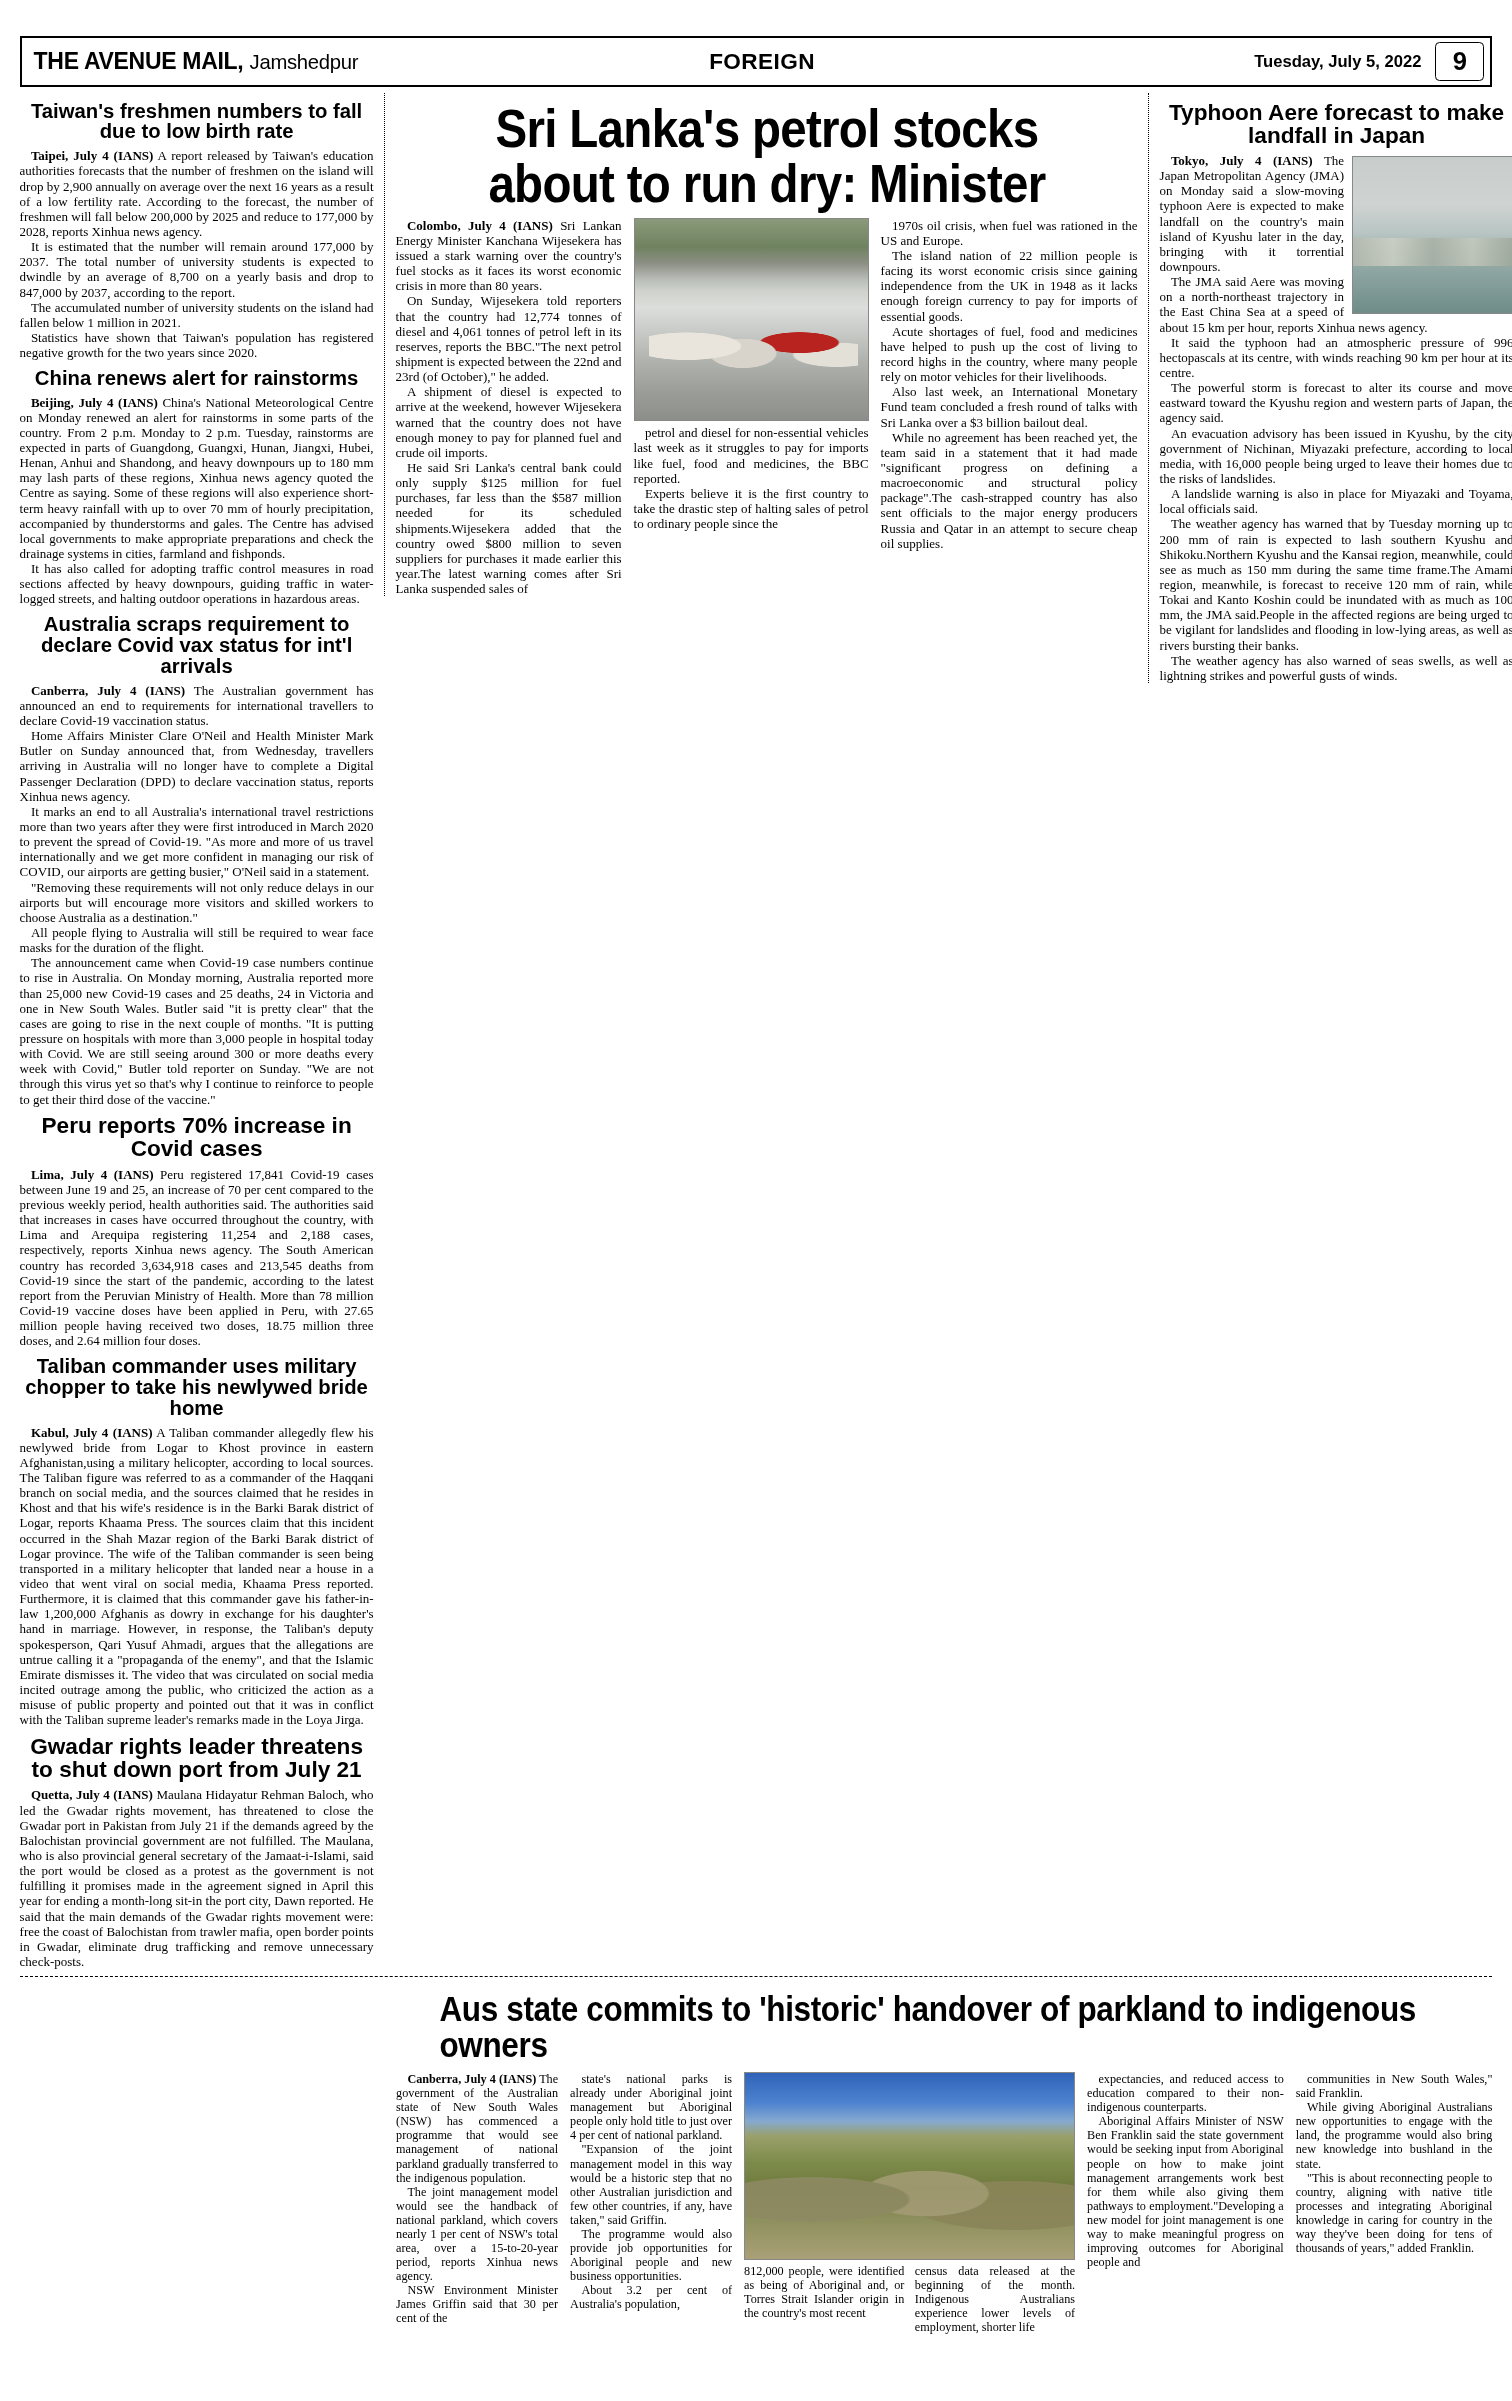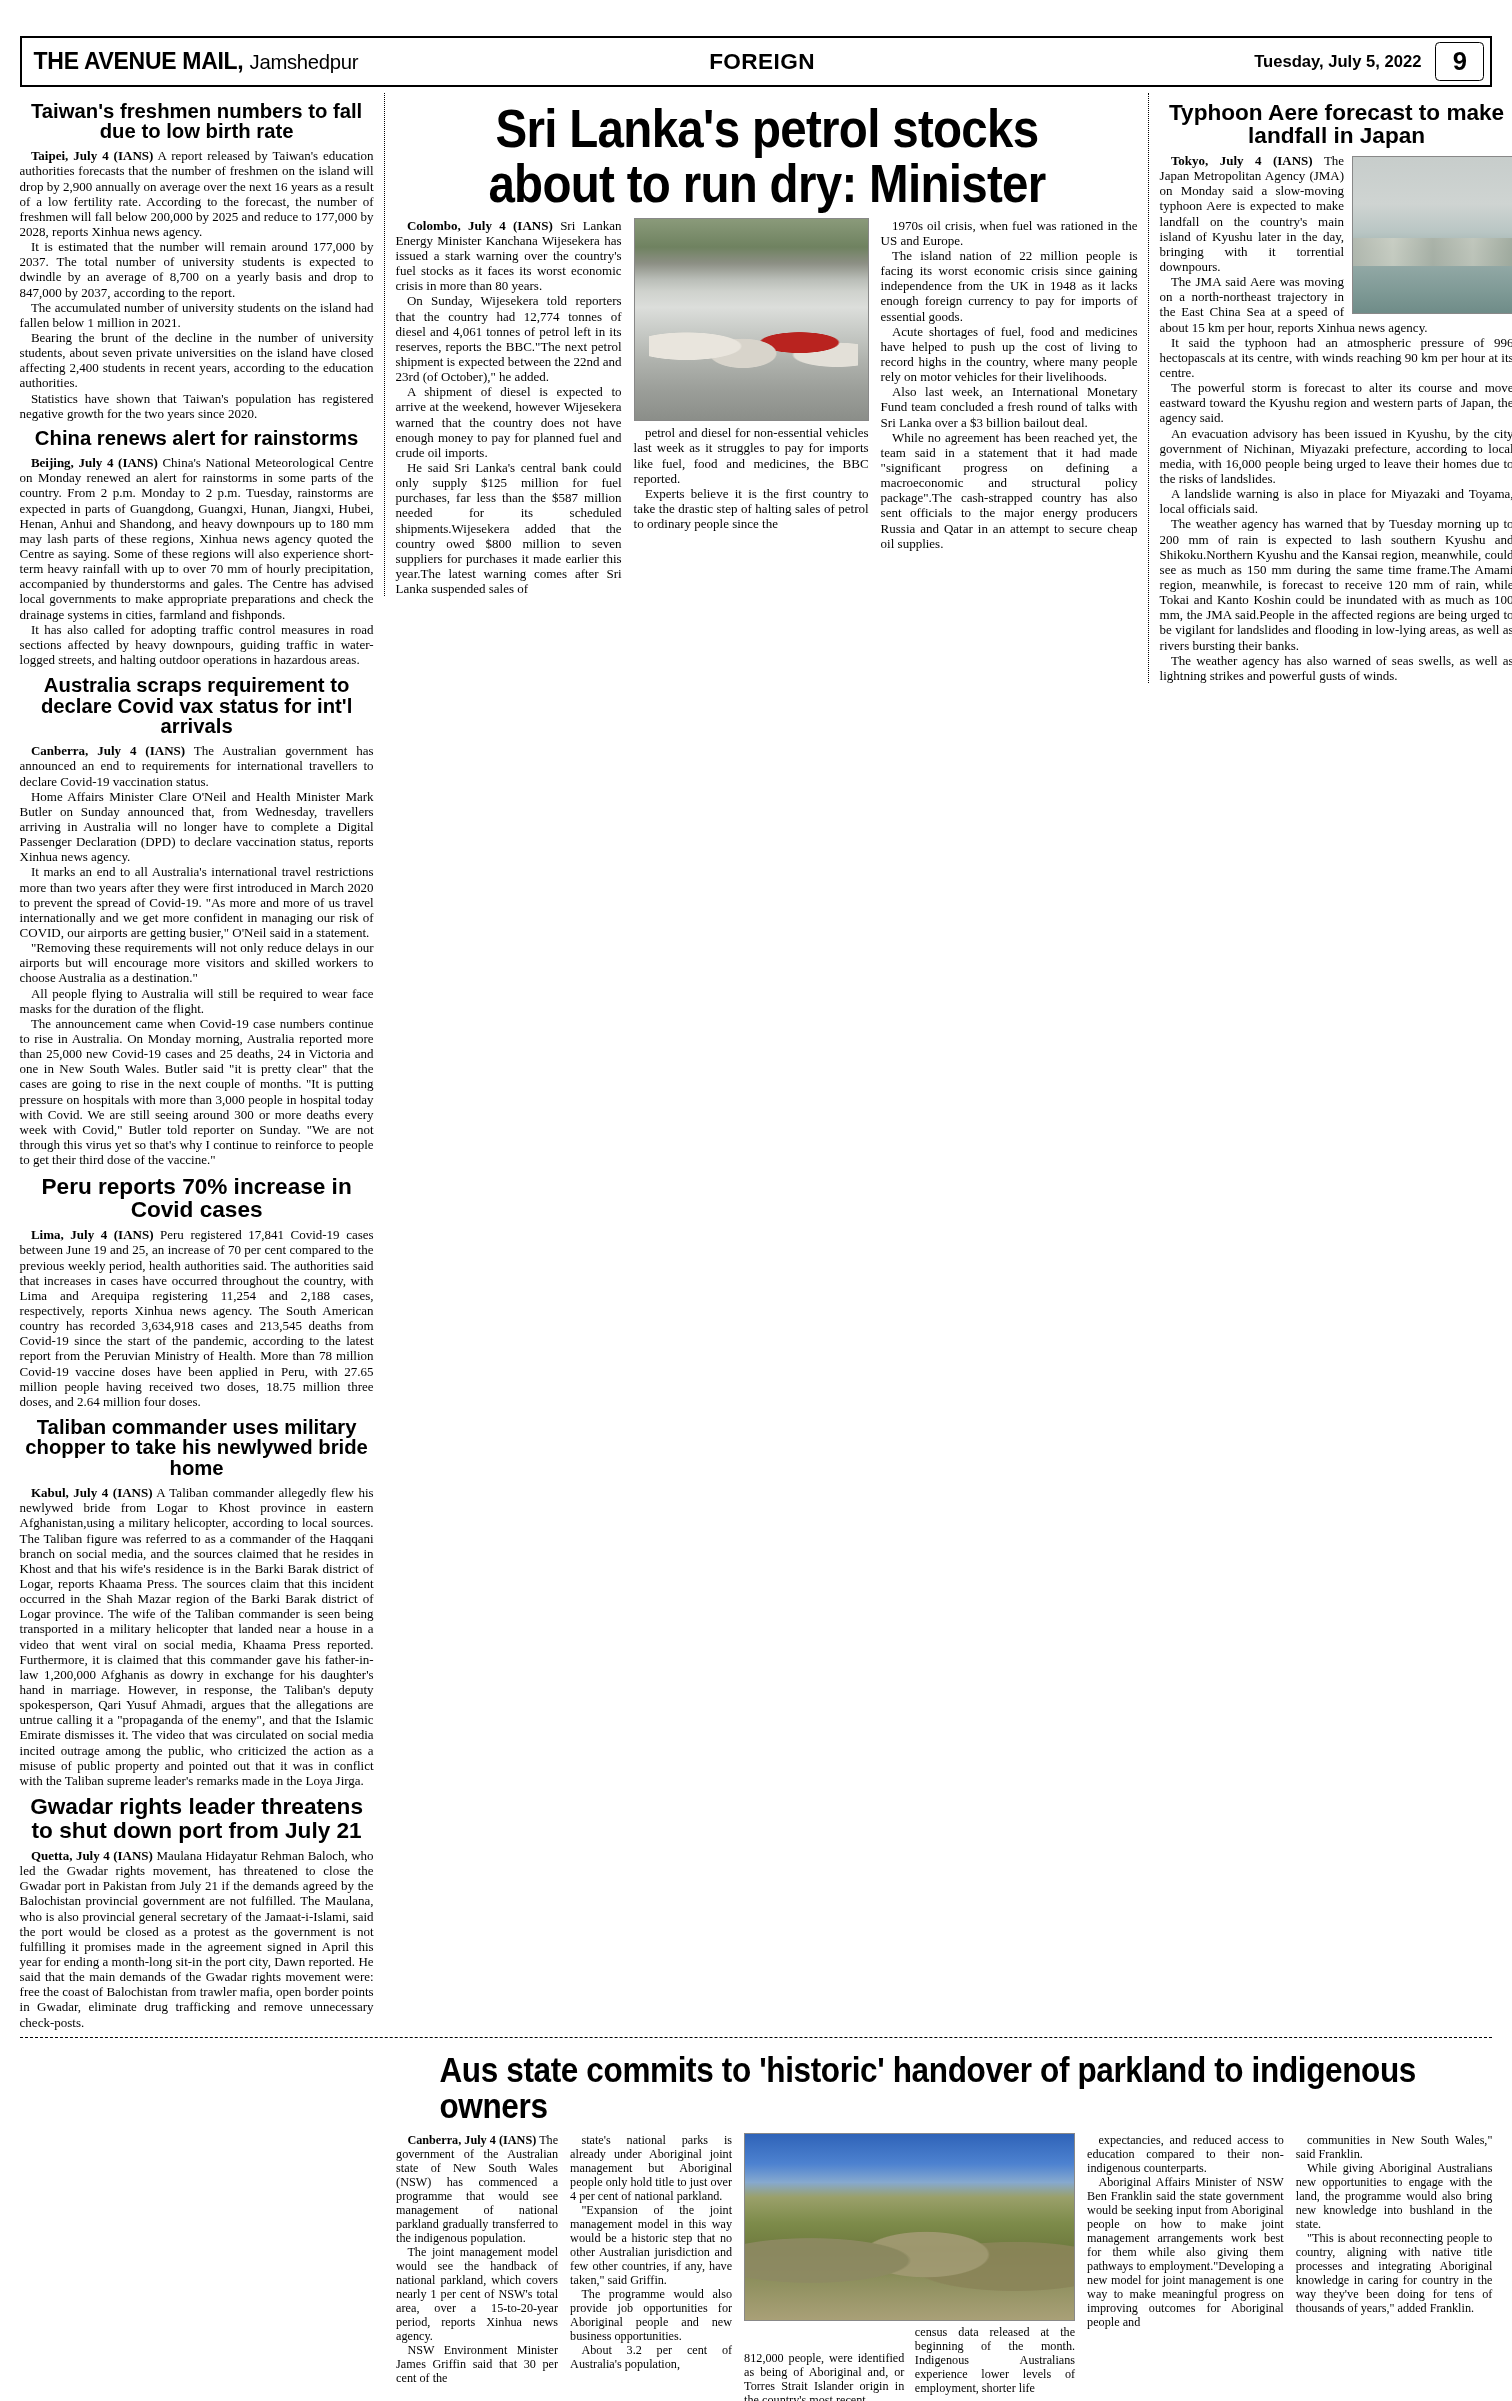--- a/index.html
+++ b/index.html
@@ -153,21 +153,20 @@
   </div>
 
   <div class="body-grid">
 
     <div class="col-left">
 
       <h2 class="hl hl-sm">Taiwan's freshmen numbers to fall due to low birth rate</h2>
       <p class="b"><span class="dl">Taipei, July 4 (IANS)</span> <span>A report released by Taiwan's education authorities forecasts that the number of freshmen on the island will drop by 2,900 annually on average over the next 16 years as a result of a low fertility rate. According to the forecast, the number of freshmen will fall below 200,000 by 2025 and reduce to 177,000 by 2028, reports Xinhua news agency.</span></p>
       <p class="b">It is estimated that the number will remain around 177,000 by 2037. The total number of university students is expected to dwindle by an average of 8,700 on a yearly basis and drop to 847,000 by 2037, according to the report.</p>
       <p class="b">The accumulated number of university students on the island had fallen below 1 million in 2021.</p>
-      <p class="b">Bearing the brunt of the decline in the number of university students, about seven private universities on the island have closed affecting 2,400 students in recent years, according to the education authorities.</p>
       <p class="b">Statistics have shown that Taiwan's population has registered negative growth for the two years since 2020.</p>
 
       <h2 class="hl hl-sm">China renews alert for rainstorms</h2>
       <p class="b"><span class="dl">Beijing, July 4 (IANS)</span> <span>China's National Meteorological Centre on Monday renewed an alert for rainstorms in some parts of the country. From 2 p.m. Monday to 2 p.m. Tuesday, rainstorms are expected in parts of Guangdong, Guangxi, Hunan, Jiangxi, Hubei, Henan, Anhui and Shandong, and heavy downpours up to 180 mm may lash parts of these regions, Xinhua news agency quoted the Centre as saying. Some of these regions will also experience short-term heavy rainfall with up to over 70 mm of hourly precipitation, accompanied by thunderstorms and gales. The Centre has advised local governments to make appropriate preparations and check the drainage systems in cities, farmland and fishponds.</span></p>
       <p class="b">It has also called for adopting traffic control measures in road sections affected by heavy downpours, guiding traffic in water-logged streets, and halting outdoor operations in hazardous areas.</p>
 
       <h2 class="hl hl-sm">Australia scraps requirement to declare Covid vax status for int'l arrivals</h2>
       <p class="b"><span class="dl">Canberra, July 4 (IANS)</span> <span>The Australian government has announced an end to requirements for international travellers to declare Covid-19 vaccination status.</span></p>
       <p class="b">Home Affairs Minister Clare O'Neil and Health Minister Mark Butler on Sunday announced that, from Wednesday, travellers arriving in Australia will no longer have to complete a Digital Passenger Declaration (DPD) to declare vaccination status, reports Xinhua news agency.</p>
       <p class="b">It marks an end to all Australia's international travel restrictions more than two years after they were first introduced in March 2020 to prevent the spread of Covid-19. "As more and more of us travel internationally and we get more confident in managing our risk of COVID, our airports are getting busier," O'Neil said in a statement.</p>
@@ -247,21 +246,21 @@
     <div style="flex:0 0 162px;" class="narrow">
       <p class="b">state's national parks is already under Aboriginal joint management but Aboriginal people only hold title to just over 4 per cent of national parkland.</p>
       <p class="b">"Expansion of the joint management model in this way would be a historic step that no other Australian jurisdiction and few other countries, if any, have taken," said Griffin.</p>
       <p class="b">The programme would also provide job opportunities for Aboriginal people and new business opportunities.</p>
       <p class="b">About 3.2 per cent of Australia's population,</p>
     </div>
 
     <div style="flex:0 0 331px;" class="narrow">
       <div class="photo ph-landscape"></div>
       <div style="display:flex;gap:10.5px;margin-top:3.8px;">
-        <p class="b" style="flex:1;text-indent:0;margin-top:26px;">812,000 people, were identified as being of Aboriginal and, or Torres Strait Islander origin in the country's most recent</p>
+        <p class="b" style="flex:1;text-indent:0;">812,000 people, were identified as being of Aboriginal and, or Torres Strait Islander origin in the country's most recent</p>
         <p class="b" style="flex:1;text-indent:0;">census data released at the beginning of the month.
    Indigenous Australians experience lower levels of employment, shorter life</p>
       </div>
     </div>
 
     <div style="flex:1;" class="narrow">
       <p class="b">expectancies, and reduced access to education compared to their non-indigenous counterparts.</p>
       <p class="b">Aboriginal Affairs Minister of NSW Ben Franklin said the state government would be seeking input from Aboriginal people on how to make joint management arrangements work best for them while also giving them pathways to employment."Developing a new model for joint management is one way to make meaningful progress on improving outcomes for Aboriginal people and</p>
     </div>
 

